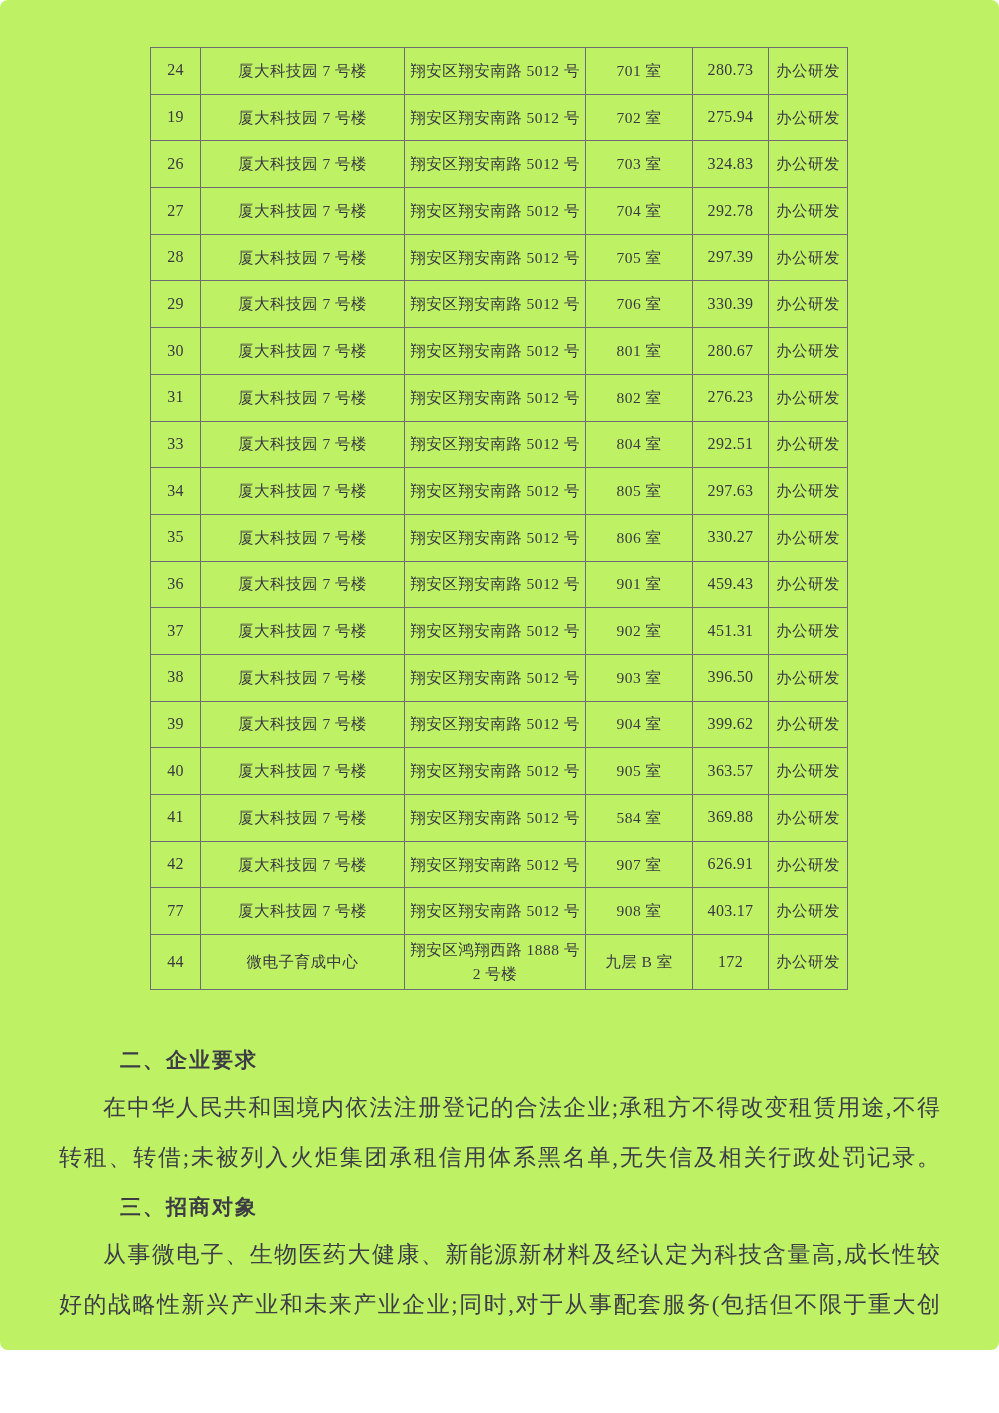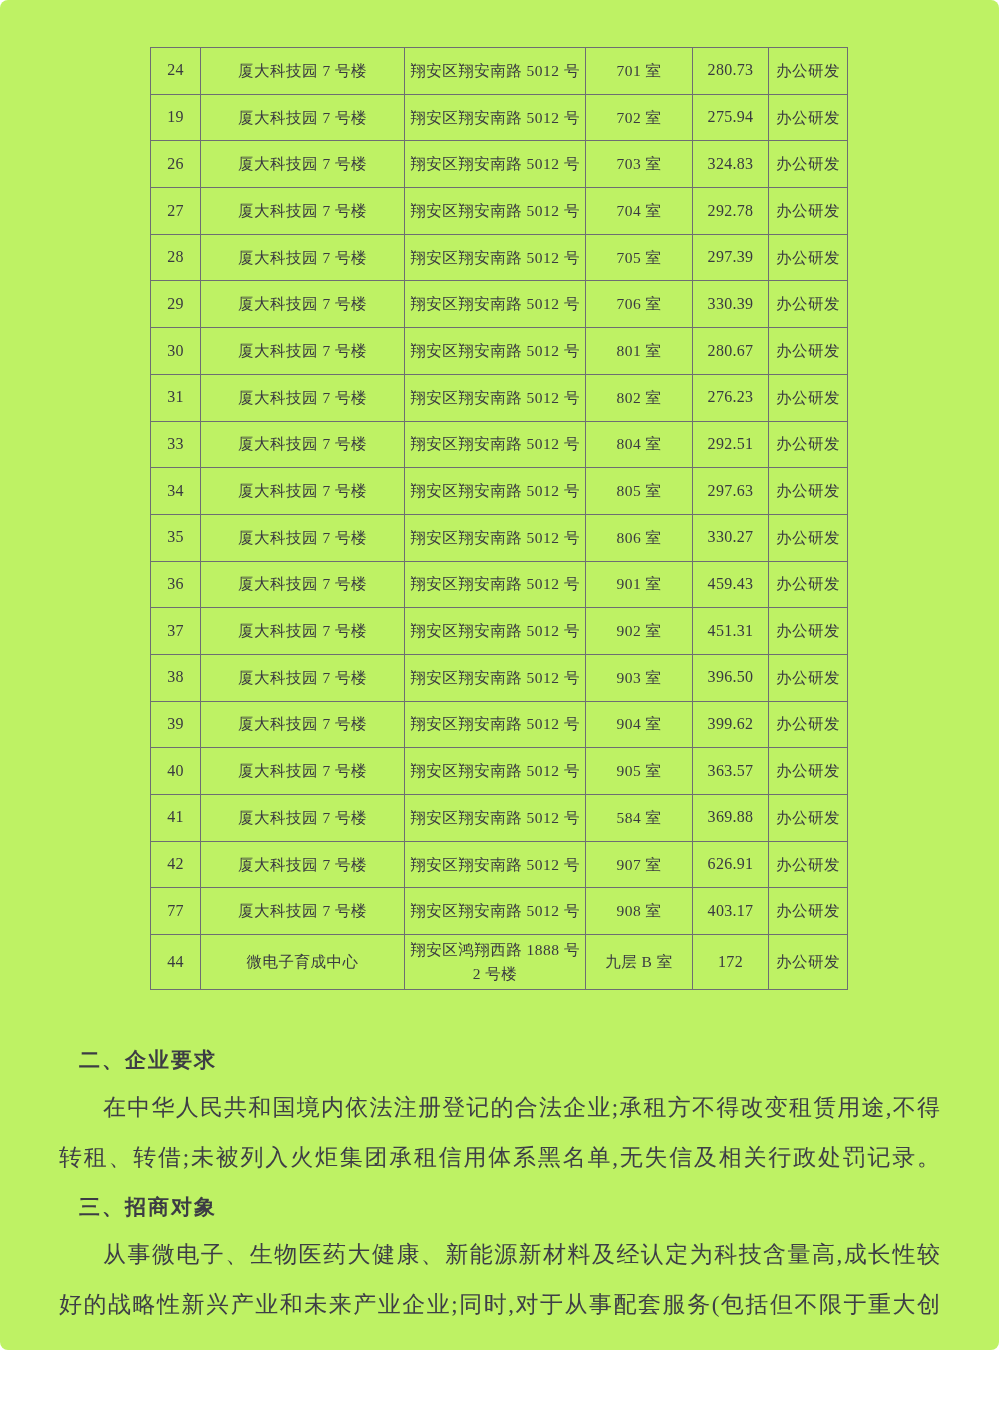--- a/index.html
+++ b/index.html
@@ -57,21 +57,21 @@
     top: 1036px;
     width: 882px;
     color: #3e3e46;
   }
   .heading {
     font-family: "Liberation Sans", "DejaVu Sans", sans-serif;
     font-weight: 700;
     font-size: 21px;
     line-height: 47px;
     letter-spacing: 2px;
-    margin-left: 20px;
+    margin-left: 61px;
     color: #3c3c44;
   }
   .line {
     font-size: 23px;
     line-height: 50px;
     letter-spacing: 1px;
     text-align: justify;
     text-align-last: justify;
     text-justify: inter-character;
     white-space: normal;

